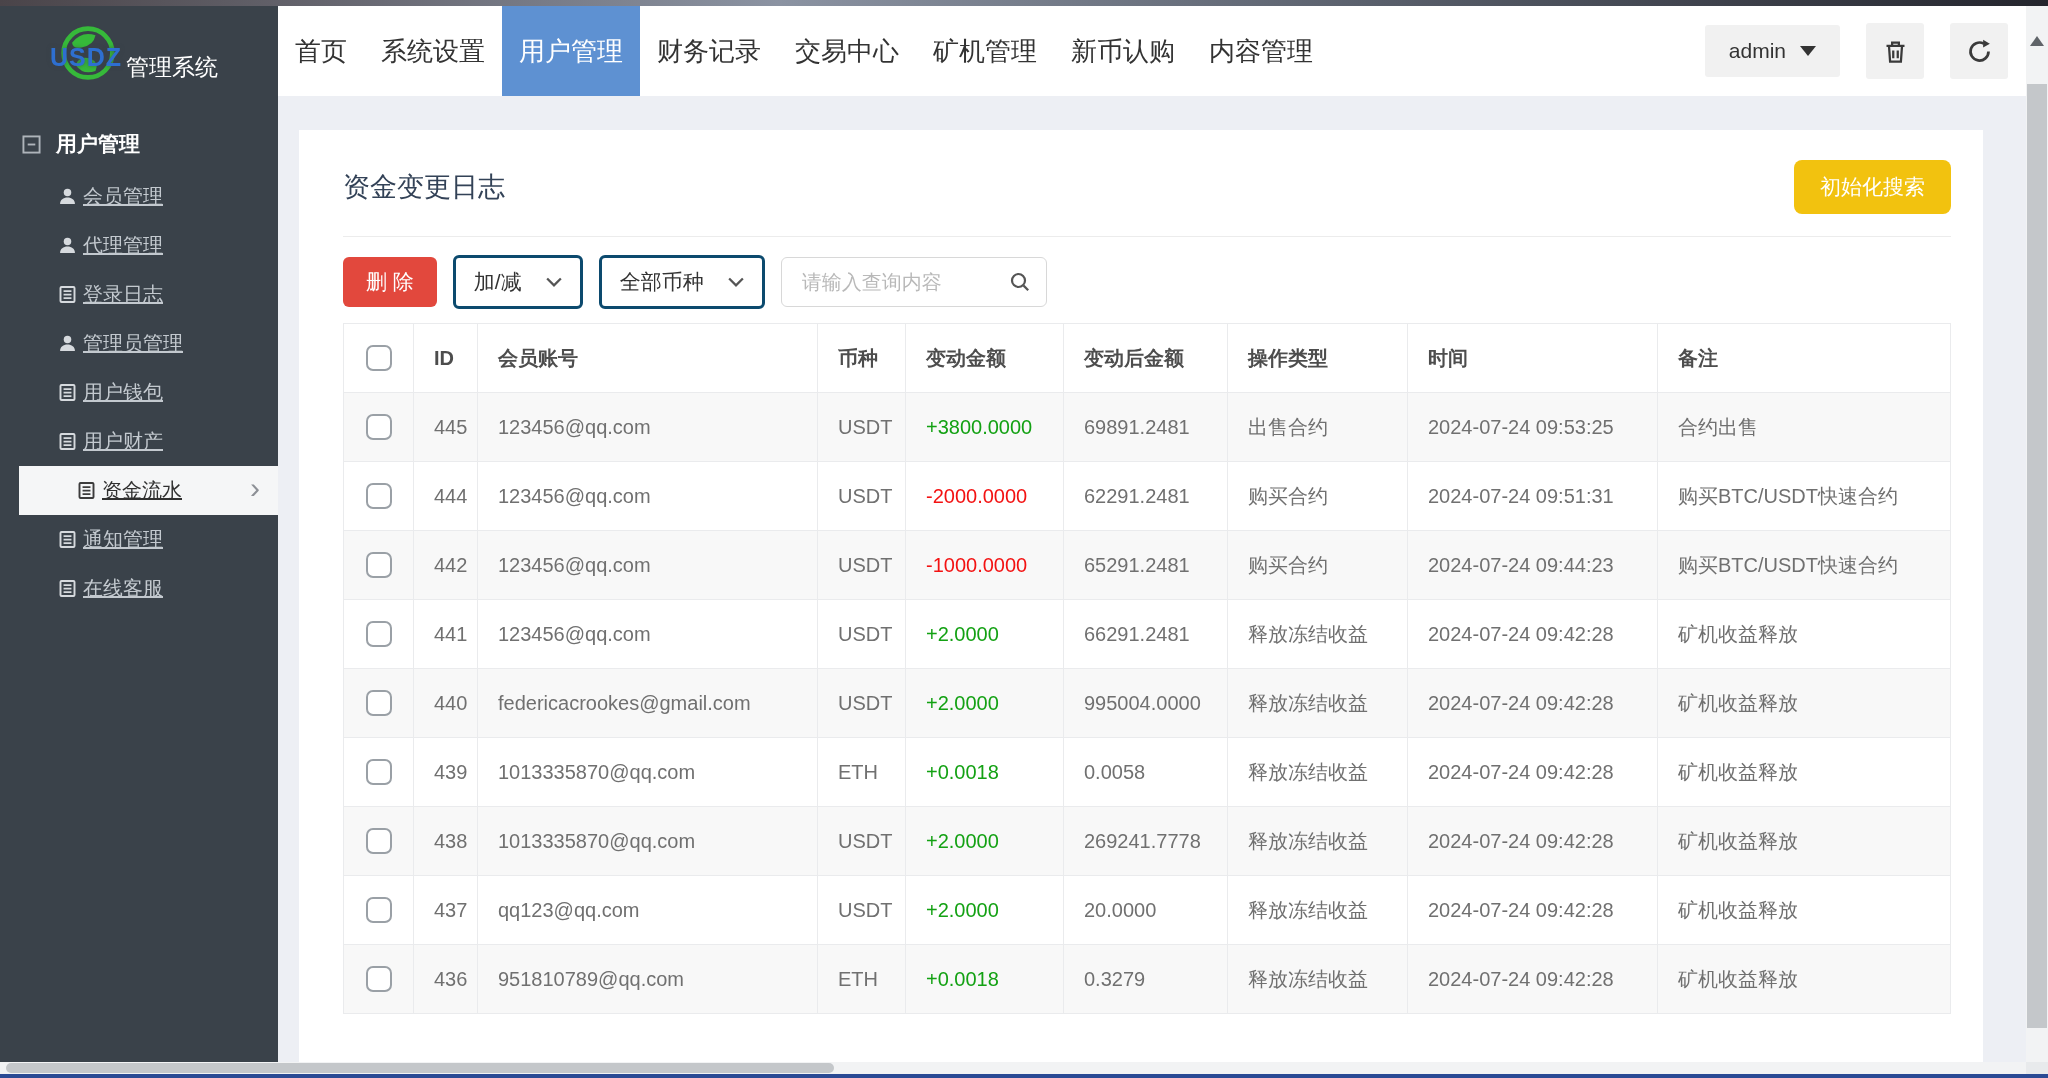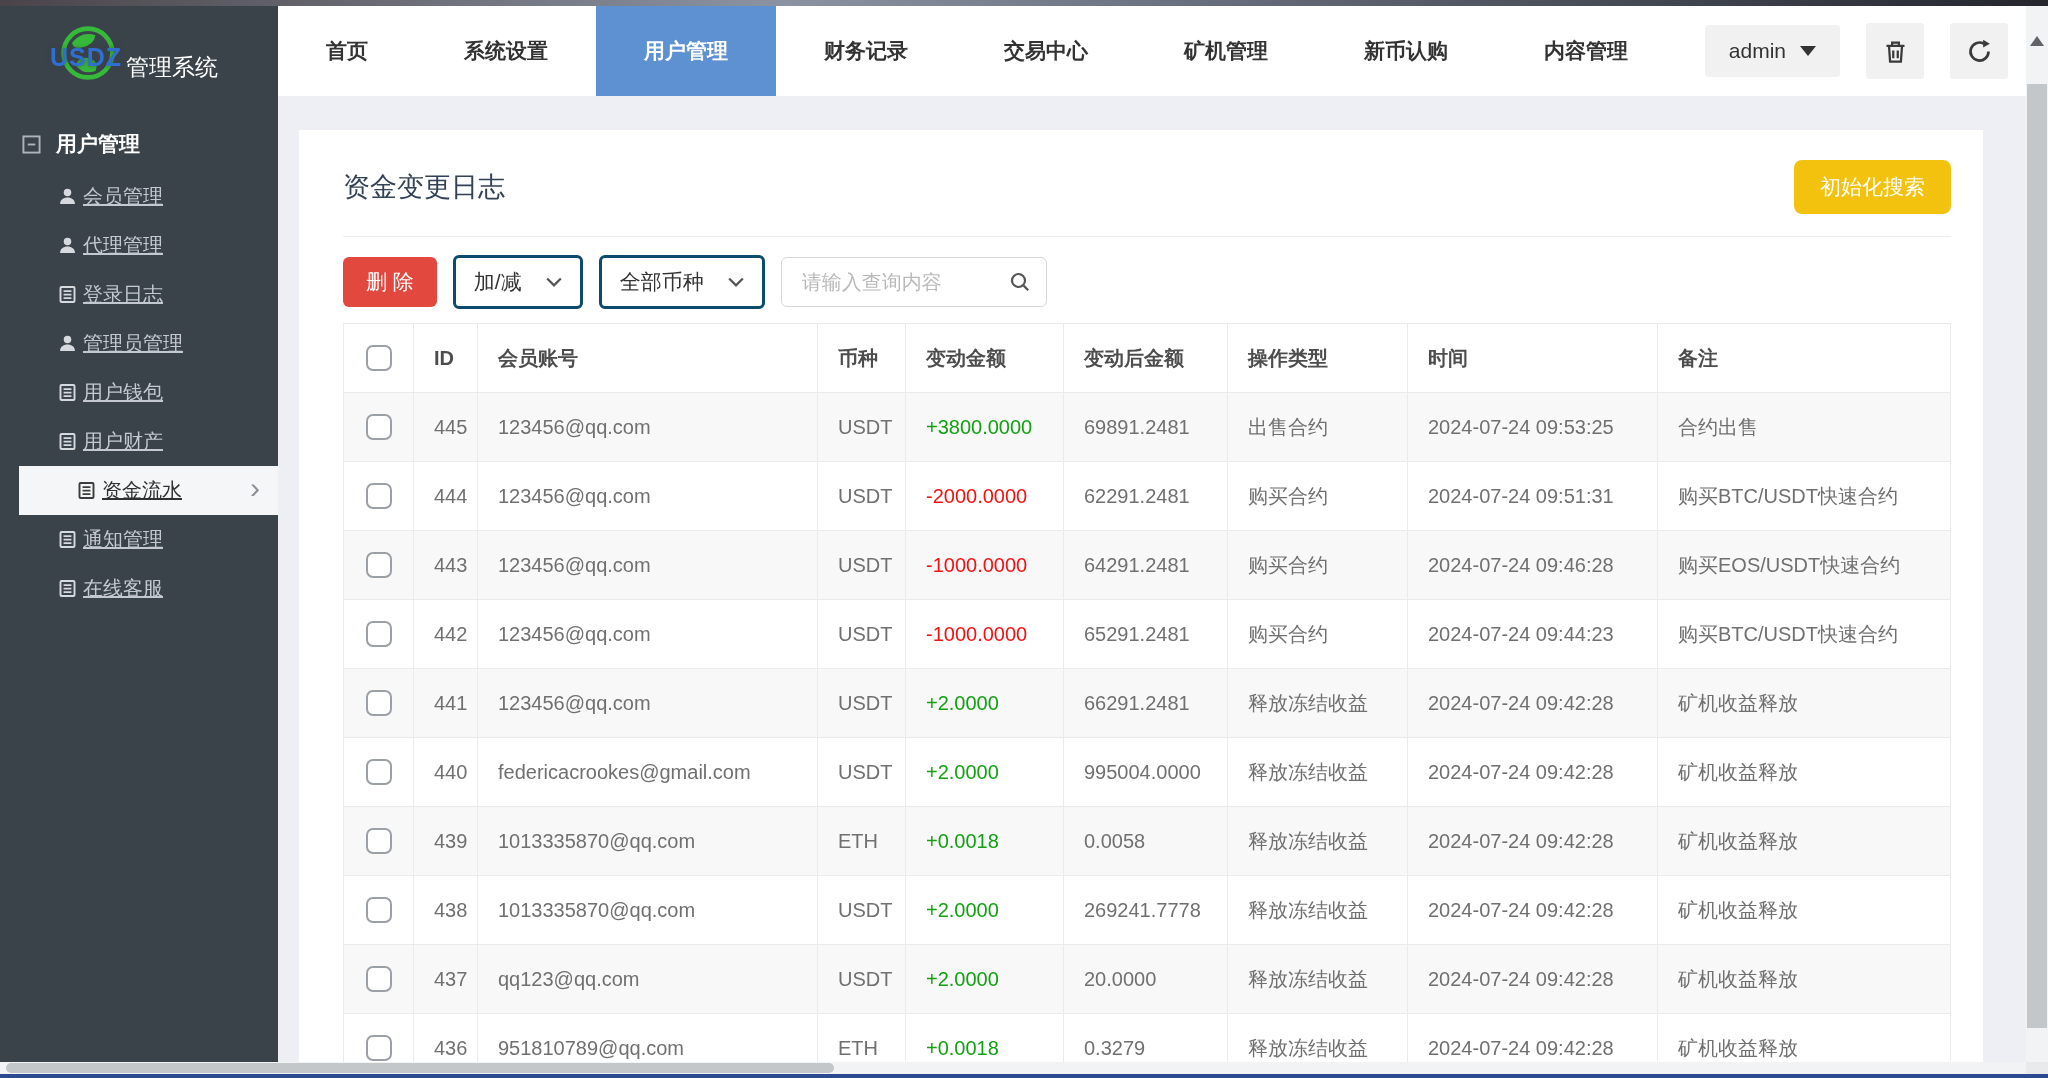--- a/index.html
+++ b/index.html
@@ -28,21 +28,21 @@
   .sb-ic{width:21px;height:21px;flex:0 0 auto;color:#d6dade;}
   .sb-item.active{background:#f5f6f7;color:#303030;margin-left:19px;}
   .sb-item.active .sb-ic{color:#3c3c3c;}
   .sb-chevron{position:absolute;right:18px;top:50%;transform:translateY(-58%);
     color:#8d9096;font-size:30px;font-weight:400;}
 
   
   .navbar{position:absolute;left:278px;top:6px;right:22px;height:90px;background:#fff;
     display:flex;align-items:stretch;}
   .nav-tabs{display:flex;align-items:stretch;}
-  .nav-tab{padding:0 48px;display:flex;align-items:center;font-size:21px;color:#333;cursor:pointer;white-space:nowrap;font-weight:bold;}
+  .nav-tab{padding:0 17px;display:flex;align-items:center;font-size:26px;color:#333;cursor:pointer;white-space:nowrap;}
   .nav-tab.active{background:#5e91d2;color:#fff;}
   .nav-right{margin-left:auto;display:flex;align-items:center;gap:26px;padding-right:18px;}
   .admin-btn{background:#f1f1f1;height:52px;padding:0 24px;display:flex;align-items:center;gap:14px;
     font-size:21px;color:#333;border-radius:3px;cursor:pointer;}
   .caret-down{width:0;height:0;border-left:8px solid transparent;border-right:8px solid transparent;
     border-top:10px solid #333;}
   .icon-btn{width:58px;height:56px;background:#f1f1f1;display:flex;align-items:center;justify-content:center;
     border-radius:3px;color:#3a3a3a;cursor:pointer;}
   .icon-btn svg{width:27px;height:27px;}
 
@@ -290,31 +290,20 @@
             <td>123456@qq.com</td>
             <td>USDT</td>
             <td class="neg">-2000.0000</td>
             <td>62291.2481</td>
             <td>购买合约</td>
             <td>2024-07-24 09:51:31</td>
             <td>购买BTC/USDT快速合约</td>
           </tr>
           <tr>
             <td class="col-cb"><span class="cb"></span></td>
-            <td>443</td>
-            <td>123456@qq.com</td>
-            <td>USDT</td>
-            <td class="neg">-1000.0000</td>
-            <td>64291.2481</td>
-            <td>购买合约</td>
-            <td>2024-07-24 09:46:28</td>
-            <td>购买EOS/USDT快速合约</td>
-          </tr>
-          <tr>
-            <td class="col-cb"><span class="cb"></span></td>
             <td>442</td>
             <td>123456@qq.com</td>
             <td>USDT</td>
             <td class="neg">-1000.0000</td>
             <td>65291.2481</td>
             <td>购买合约</td>
             <td>2024-07-24 09:44:23</td>
             <td>购买BTC/USDT快速合约</td>
           </tr>
           <tr>

